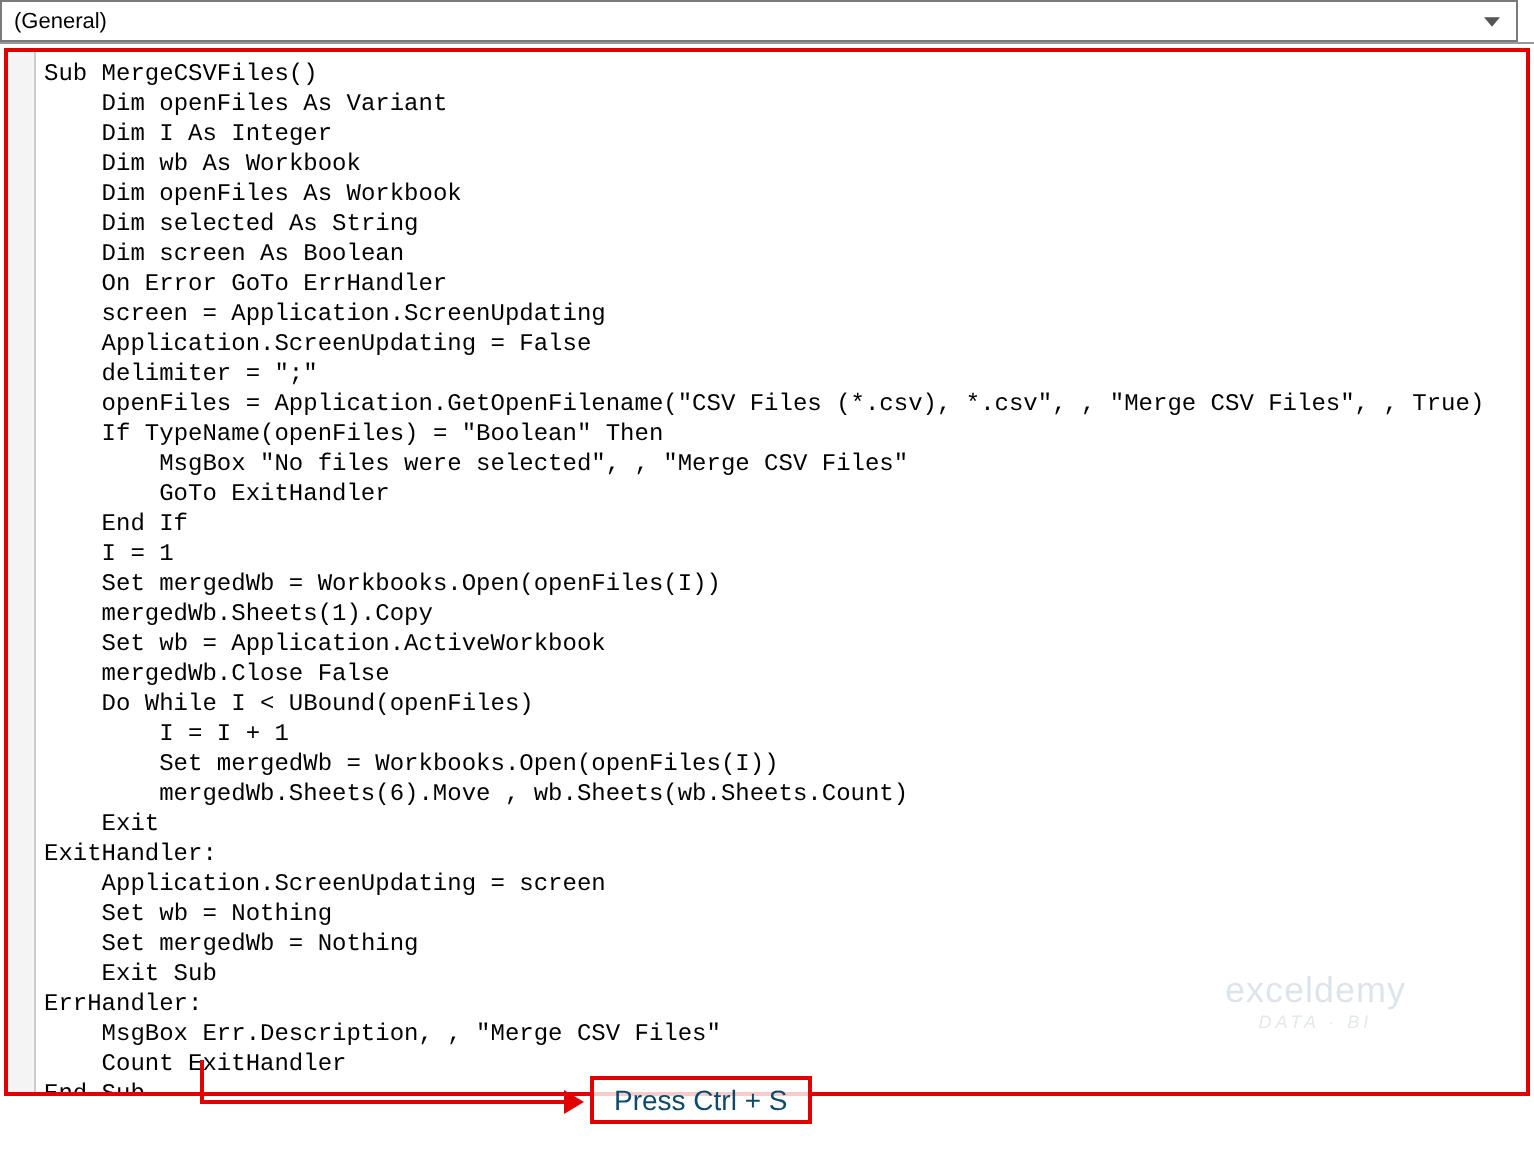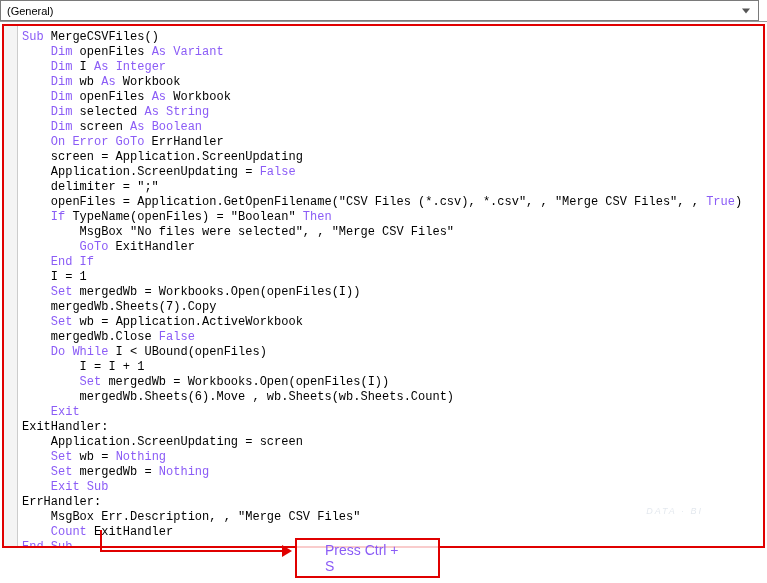--- a/index.html
+++ b/index.html
@@ -60,21 +60,21 @@
   position: absolute;
   left: 18px;
   top: 4px;
   right: 4px;
   font-family: 'Consolas', 'Courier New', monospace;
   font-size: 12px;
   line-height: 15px;
   white-space: pre;
   color: #000;
 }
-.kw { color: #8b5cf6; }
+.kw { color: #000000; }
 .annotation-wrap {
   position: absolute;
   left: 100px;
   top: 530px;
   width: 340px;
   height: 40px;
   pointer-events: none;
 }
 .arrow-line {
   position: absolute;
@@ -98,41 +98,41 @@
   width: 0; height: 0;
   border-top: 6px solid transparent;
   border-bottom: 6px solid transparent;
   border-left: 10px solid #e00000;
 }
 .annotation-box {
   position: absolute;
   left: 195px;
   top: 8px;
   border: 2px solid #e00000;
-  padding: 2px 28px;
-  color: #8b5cf6;
+  padding: 2px 10px;
+  color: #0c4a6e;
   font-family: Tahoma, Arial, sans-serif;
   font-size: 14px;
   background: rgba(255,255,255,0.8);
 }
 .watermark {
   position: absolute;
   right: 60px;
   bottom: 30px;
   font-family: Arial, sans-serif;
   font-size: 18px;
   color: rgba(100,130,160,0.22);
   letter-spacing: 0.5px;
   pointer-events: none;
 }
 .watermark .sub {
   font-size: 9px;
   letter-spacing: 2px;
   display: block;
-  text-align: left;
+  text-align: center;
   color: rgba(100,130,160,0.18);
   font-style: italic;
 }
 </style>
 </head>
 <body>
 
 <div class="dropdown-bar">
   <div class="dropdown">
     <span>(General)</span>
@@ -157,39 +157,40 @@
 <span>    screen = Application.ScreenUpdating</span>
 <span>    Application.ScreenUpdating = </span><span class="kw">False</span>
 <span>    delimiter = ";"</span>
 <span>    openFiles = Application.GetOpenFilename("CSV Files (*.csv), *.csv", , "Merge CSV Files", , </span><span class="kw">True</span><span>)</span>
 <span class="kw">    If</span><span> TypeName(openFiles) = "Boolean" </span><span class="kw">Then</span>
 <span>        MsgBox "No files were selected", , "Merge CSV Files"</span>
 <span class="kw">        GoTo</span><span> ExitHandler</span>
 <span class="kw">    End If</span>
 <span>    I = 1</span>
 <span class="kw">    Set</span><span> mergedWb = Workbooks.Open(openFiles(I))</span>
-<span>    mergedWb.Sheets(7).Copy</span>
+<span>    mergedWb.Sheets(1).Copy</span>
 <span class="kw">    Set</span><span> wb = Application.ActiveWorkbook</span>
 <span>    mergedWb.Close </span><span class="kw">False</span>
 <span class="kw">    Do While</span><span> I &lt; UBound(openFiles)</span>
 <span>        I = I + 1</span>
 <span class="kw">        Set</span><span> mergedWb = Workbooks.Open(openFiles(I))</span>
 <span>        mergedWb.Sheets(6).Move , wb.Sheets(wb.Sheets.Count)</span>
 <span class="kw">    Exit</span>
 <span>ExitHandler:</span>
 <span>    Application.ScreenUpdating = screen</span>
 <span class="kw">    Set</span><span> wb = </span><span class="kw">Nothing</span>
 <span class="kw">    Set</span><span> mergedWb = </span><span class="kw">Nothing</span>
 <span class="kw">    Exit Sub</span>
 <span>ErrHandler:</span>
 <span>    MsgBox Err.Description, , "Merge CSV Files"</span>
 <span class="kw">    Count</span><span> ExitHandler</span>
 <span class="kw">End Sub</span></div>
 
   <div class="watermark">
+    <span>exceldemy</span>
     <span class="sub">DATA · BI</span>
   </div>
 </div>
 
 <div class="annotation-wrap">
   <div class="arrow-line">
     <div class="vline"></div>
     <div class="hline"></div>
     <div class="ahead"></div>
   </div>

